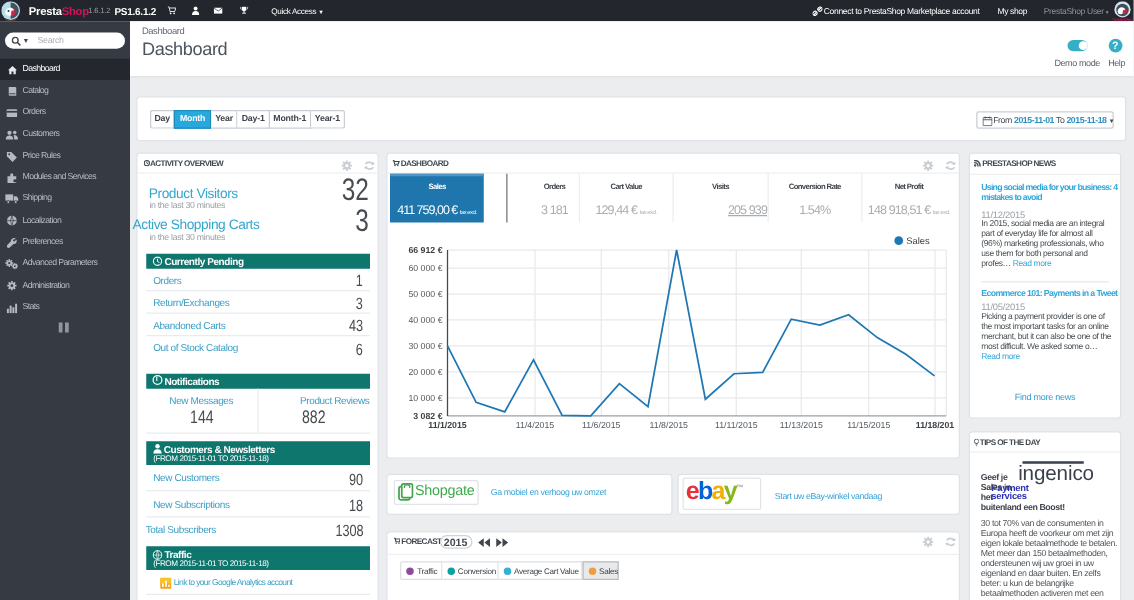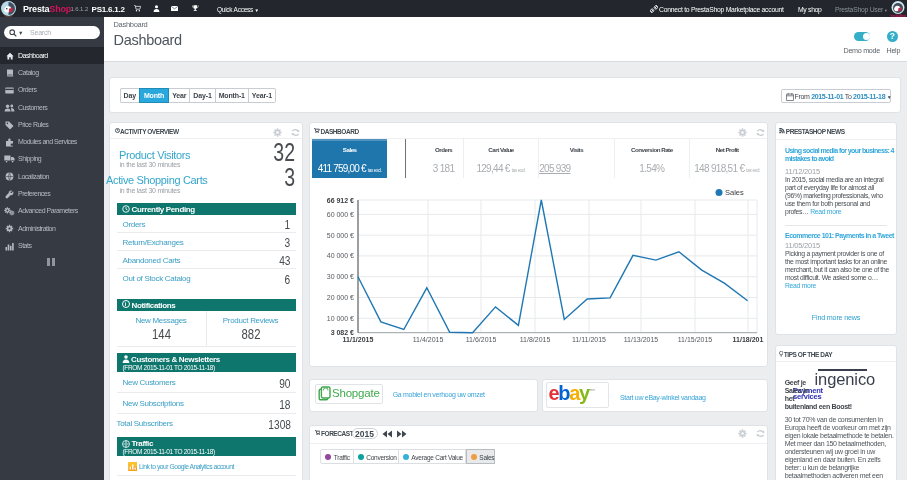--- a/index.html
+++ b/index.html
@@ -253,21 +253,21 @@
   </div>
 
   <div class="bluebar" style="left:116.5px;top:298.7px;width:179px;height:11.9px;">
     <div class="abs" style="left:5px;top:1.8px;width:8px;height:8px;border:1px solid #fff;border-radius:4px;font-size:6px;text-align:center;line-height:6.5px;font-weight:bold;">i</div>
     <div class="abs" style="left:15px;top:2.2px;font-size:8px;font-weight:bold;letter-spacing:-0.35px;">Notifications</div>
   </div>
   <div class="abs" style="left:116.5px;top:310.6px;width:179px;height:36px;border-bottom:1px solid #e9ebee;">
     <div class="abs" style="left:89px;top:0;height:36px;border-left:1px solid #e9ebee;"></div>
     <div class="abs rowlabel" style="left:0;top:5px;width:89px;text-align:center;">New Messages</div>
     <div class="abs rowval" style="left:0;top:15px;width:89px;text-align:center;font-size:14.5px;transform:scaleX(0.78);transform-origin:50% 50%;">144</div>
-    <div class="abs rowlabel" style="left:89px;top:5px;width:90px;text-align:center;">Product Reviews</div>
+    <div class="abs rowlabel" style="left:89px;top:5px;width:90px;text-align:right;">Product Reviews</div>
     <div class="abs rowval" style="left:89px;top:15px;width:90px;text-align:center;font-size:14.5px;transform:scaleX(0.78);transform-origin:50% 50%;">882</div>
   </div>
 
   <div class="bluebar" style="left:116.5px;top:352.6px;width:179px;height:19.8px;">
     <svg class="abs" style="left:5px;top:2.5px;" width="8" height="8" viewBox="0 0 9 9">
         <circle cx="4.5" cy="2.3" r="2" fill="#fff"></circle>
         <path d="M0.8 9 Q0.8 5 4.5 5 Q8.2 5 8.2 9 Z" fill="#fff"></path>
       </svg>
     <div class="abs" style="left:14.5px;top:2px;font-size:8px;font-weight:bold;letter-spacing:-0.35px;">Customers &amp; Newsletters</div>
     <div class="abs" style="left:6px;top:11.2px;font-size:6.5px;letter-spacing:-0.35px;">(FROM 2015-11-01 TO 2015-11-18)</div>
@@ -333,21 +333,21 @@
   <div class="abs" style="left:387.4px;top:139px;width:75.4px;height:38.5px;border-left:1px solid #737373;margin-left:18px;">
     <div class="abs" style="left:0;top:6.5px;width:100%;text-align:center;font-size:6.2px;font-weight:bold;color:#40464c;letter-spacing:-0.5px;">Orders</div>
     <div class="abs" style="left:0;top:23.5px;width:100%;text-align:center;font-size:10px;color:#a9acb0;letter-spacing:-0.7px;">3 181</div>
   </div>
   <div class="abs" style="left:462.8px;top:139px;width:75.4px;height:38.5px;border-left:1px solid #eceef0;">
     <div class="abs" style="left:0;top:6.5px;width:100%;text-align:center;font-size:6.2px;font-weight:bold;color:#40464c;letter-spacing:-0.5px;">Cart Value</div>
     <div class="abs" style="left:0;top:23.5px;width:100%;text-align:center;font-size:10px;color:#a9acb0;letter-spacing:-0.7px;">129,44 € <span style="font-size:4.5px;letter-spacing:-0.3px;">tax excl.</span></div>
   </div>
   <div class="abs" style="left:538.2px;top:139px;width:75.4px;height:38.5px;border-left:1px solid #eceef0;">
     <div class="abs" style="left:0;top:6.5px;width:100%;text-align:center;font-size:6.2px;font-weight:bold;color:#40464c;letter-spacing:-0.5px;">Visits</div>
-    <div class="abs" style="left:0;top:23.5px;width:100%;text-align:left;font-size:10px;color:#a9acb0;letter-spacing:-0.7px;text-decoration:underline;">205 939</div>
+    <div class="abs" style="left:0;top:23.5px;width:100%;text-align:right;font-size:10px;color:#a9acb0;letter-spacing:-0.7px;text-decoration:underline;">205 939</div>
   </div>
   <div class="abs" style="left:613.6px;top:139px;width:75.4px;height:38.5px;border-left:1px solid #eceef0;">
     <div class="abs" style="left:0;top:6.5px;width:100%;text-align:center;font-size:6.2px;font-weight:bold;color:#40464c;letter-spacing:-0.5px;">Conversion Rate</div>
     <div class="abs" style="left:0;top:23.5px;width:100%;text-align:center;font-size:10px;color:#a9acb0;letter-spacing:-0.7px;">1.54%</div>
   </div>
   <div class="abs" style="left:689px;top:139px;width:75.4px;height:38.5px;border-left:1px solid #eceef0;">
     <div class="abs" style="left:0;top:6.5px;width:100%;text-align:center;font-size:6.2px;font-weight:bold;color:#40464c;letter-spacing:-0.5px;">Net Profit</div>
     <div class="abs" style="left:0;top:23.5px;width:100%;text-align:center;font-size:10px;color:#a9acb0;letter-spacing:-0.7px;">148 918,51 € <span style="font-size:4.5px;letter-spacing:-0.3px;">tax excl.</span></div>
   </div>
 

